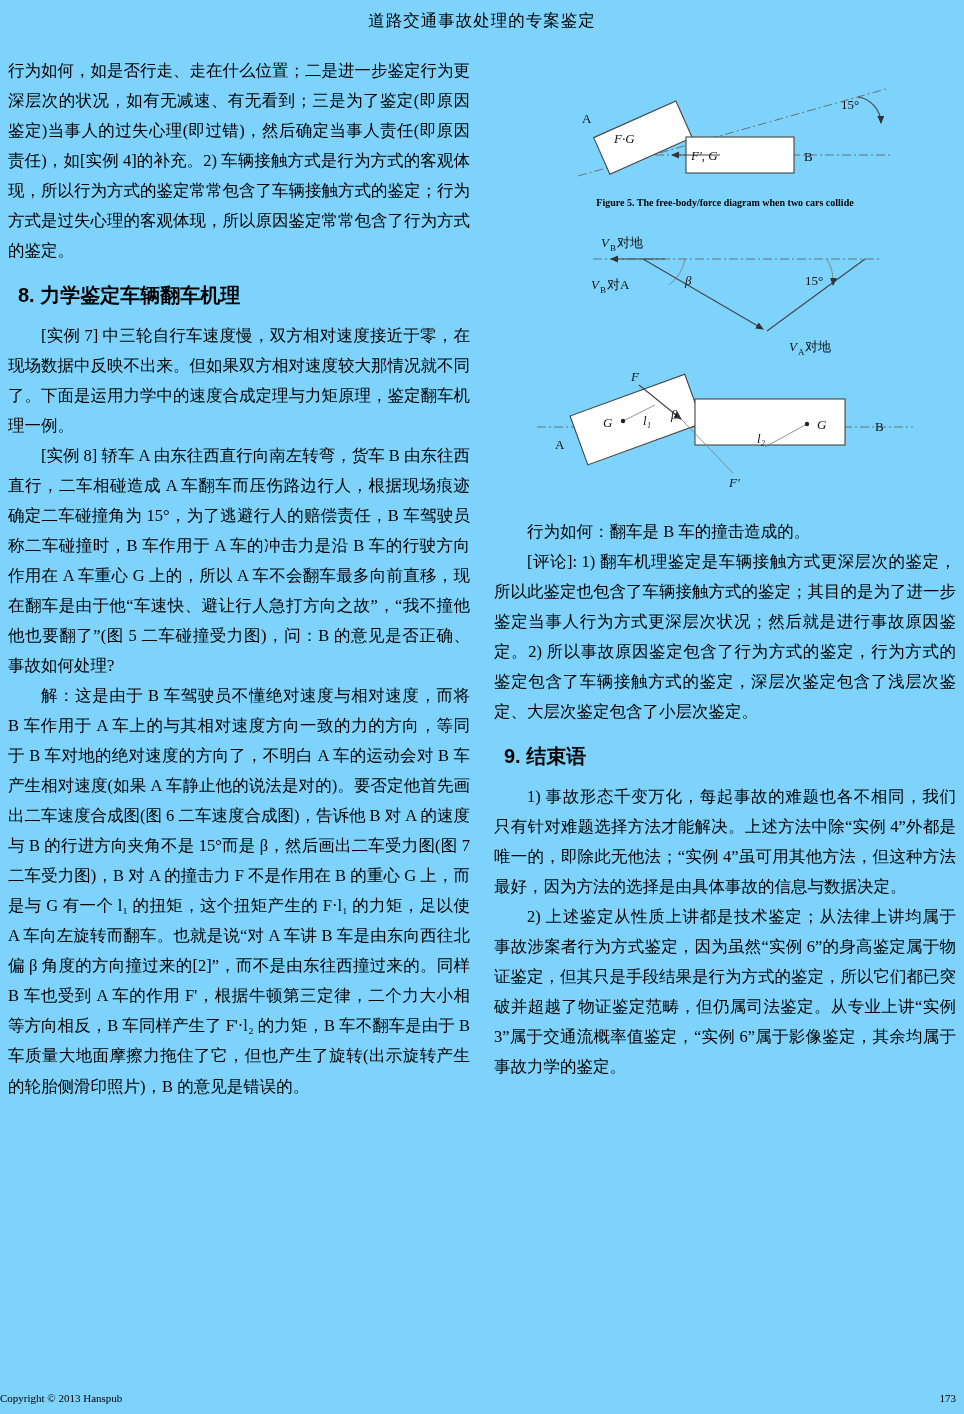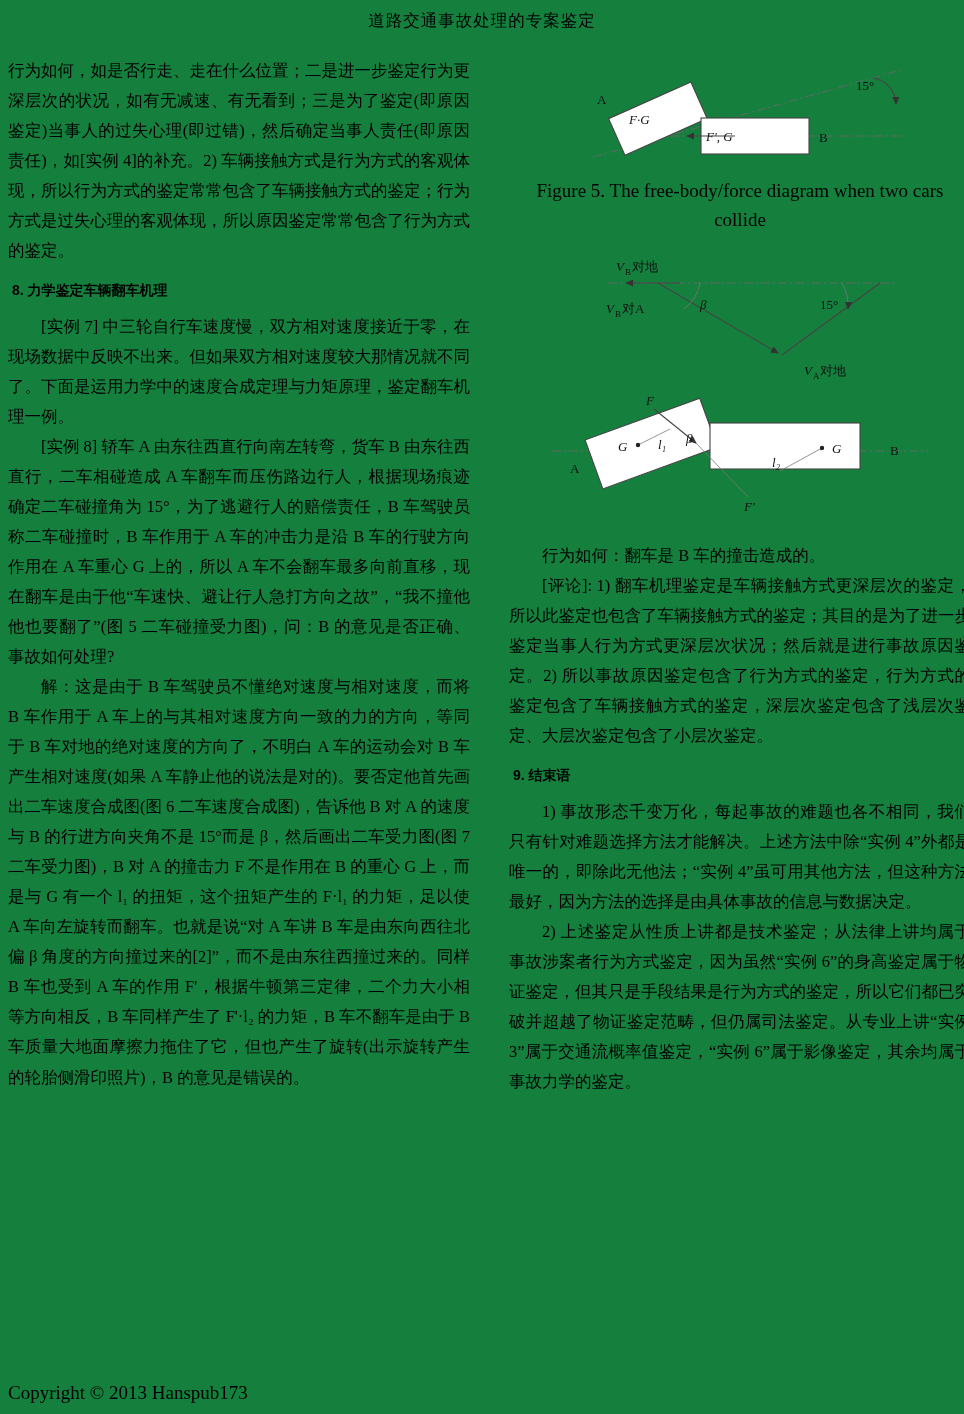--- a/index.html
+++ b/index.html
@@ -1,27 +1,27 @@
 <!DOCTYPE html>
 <html><head>
 <meta charset="utf-8">
 <style>
   html, body { margin: 0; padding: 0; }
   body { width: 964px; background: #ffffff; color: #000; font-family: "Liberation Serif", "DejaVu Serif", serif; }
-  .page { position: relative; width: 964px; height: 1414px; overflow: hidden; padding: 10px 8px 0 8px; box-sizing: border-box; background: #15803d; }
+  .page { position: relative; width: 964px; height: 1414px; overflow: hidden; padding: 10px 8px 0 8px; box-sizing: border-box; background: #7dd3fc; }
   .running-head { text-align: center; font-size: 16.5px; letter-spacing: 1px; margin-bottom: 24px; }
-  .columns { display: flex; gap: 39px; }
+  .columns { display: flex; gap: 24px; align-items: center; }
   .col { width: 462px; flex: 0 0 462px; }
   p.body-p { margin: 0; font-size: 16.5px; line-height: 1.82; text-align: justify; text-indent: 2em; }
   p.noindent { text-indent: 0; }
-  h2.sec { font-family: "Liberation Sans", "DejaVu Sans", sans-serif; font-size: 14px; font-weight: bold; margin: 16px 0 12px 4px; }
+  h2.sec { font-family: "Liberation Sans", "DejaVu Sans", sans-serif; font-size: 20px; font-weight: bold; margin: 16px 0 12px 10px; }
   figure { margin: 0 0 4px 0; text-align: center; }
   figcaption { margin: 4px 0 16px 0; }
-  .cap { font-weight: normal; font-size: 19px; line-height: 1.55; }
-  .footer { position: absolute; left: 8px; right: 8px; bottom: 10px; display: flex; font-size: 19px; }
+  .cap { font-weight: bold; font-size: 10px; line-height: 1.55; }
+  .footer { position: absolute; left: 0; right: 8px; bottom: 10px; display: flex; justify-content: space-between; font-size: 11px; }
   svg { overflow: visible; }
   svg .box { fill: #fff; stroke: #444; stroke-width: 1.1; }
   svg .solid { stroke: #444; stroke-width: 1.1; fill: none; }
   svg .thin { stroke: #777; stroke-width: 0.8; fill: none; }
   svg .dashdot { stroke: #666; stroke-width: 0.9; fill: none; stroke-dasharray: 9 3 2 3; }
   svg text { font-family: "Liberation Serif", "DejaVu Serif", serif; font-size: 13px; fill: #111; }
   svg text.it { font-style: italic; }
   svg text.sub { font-size: 9px; }
 </style>
 </head>

